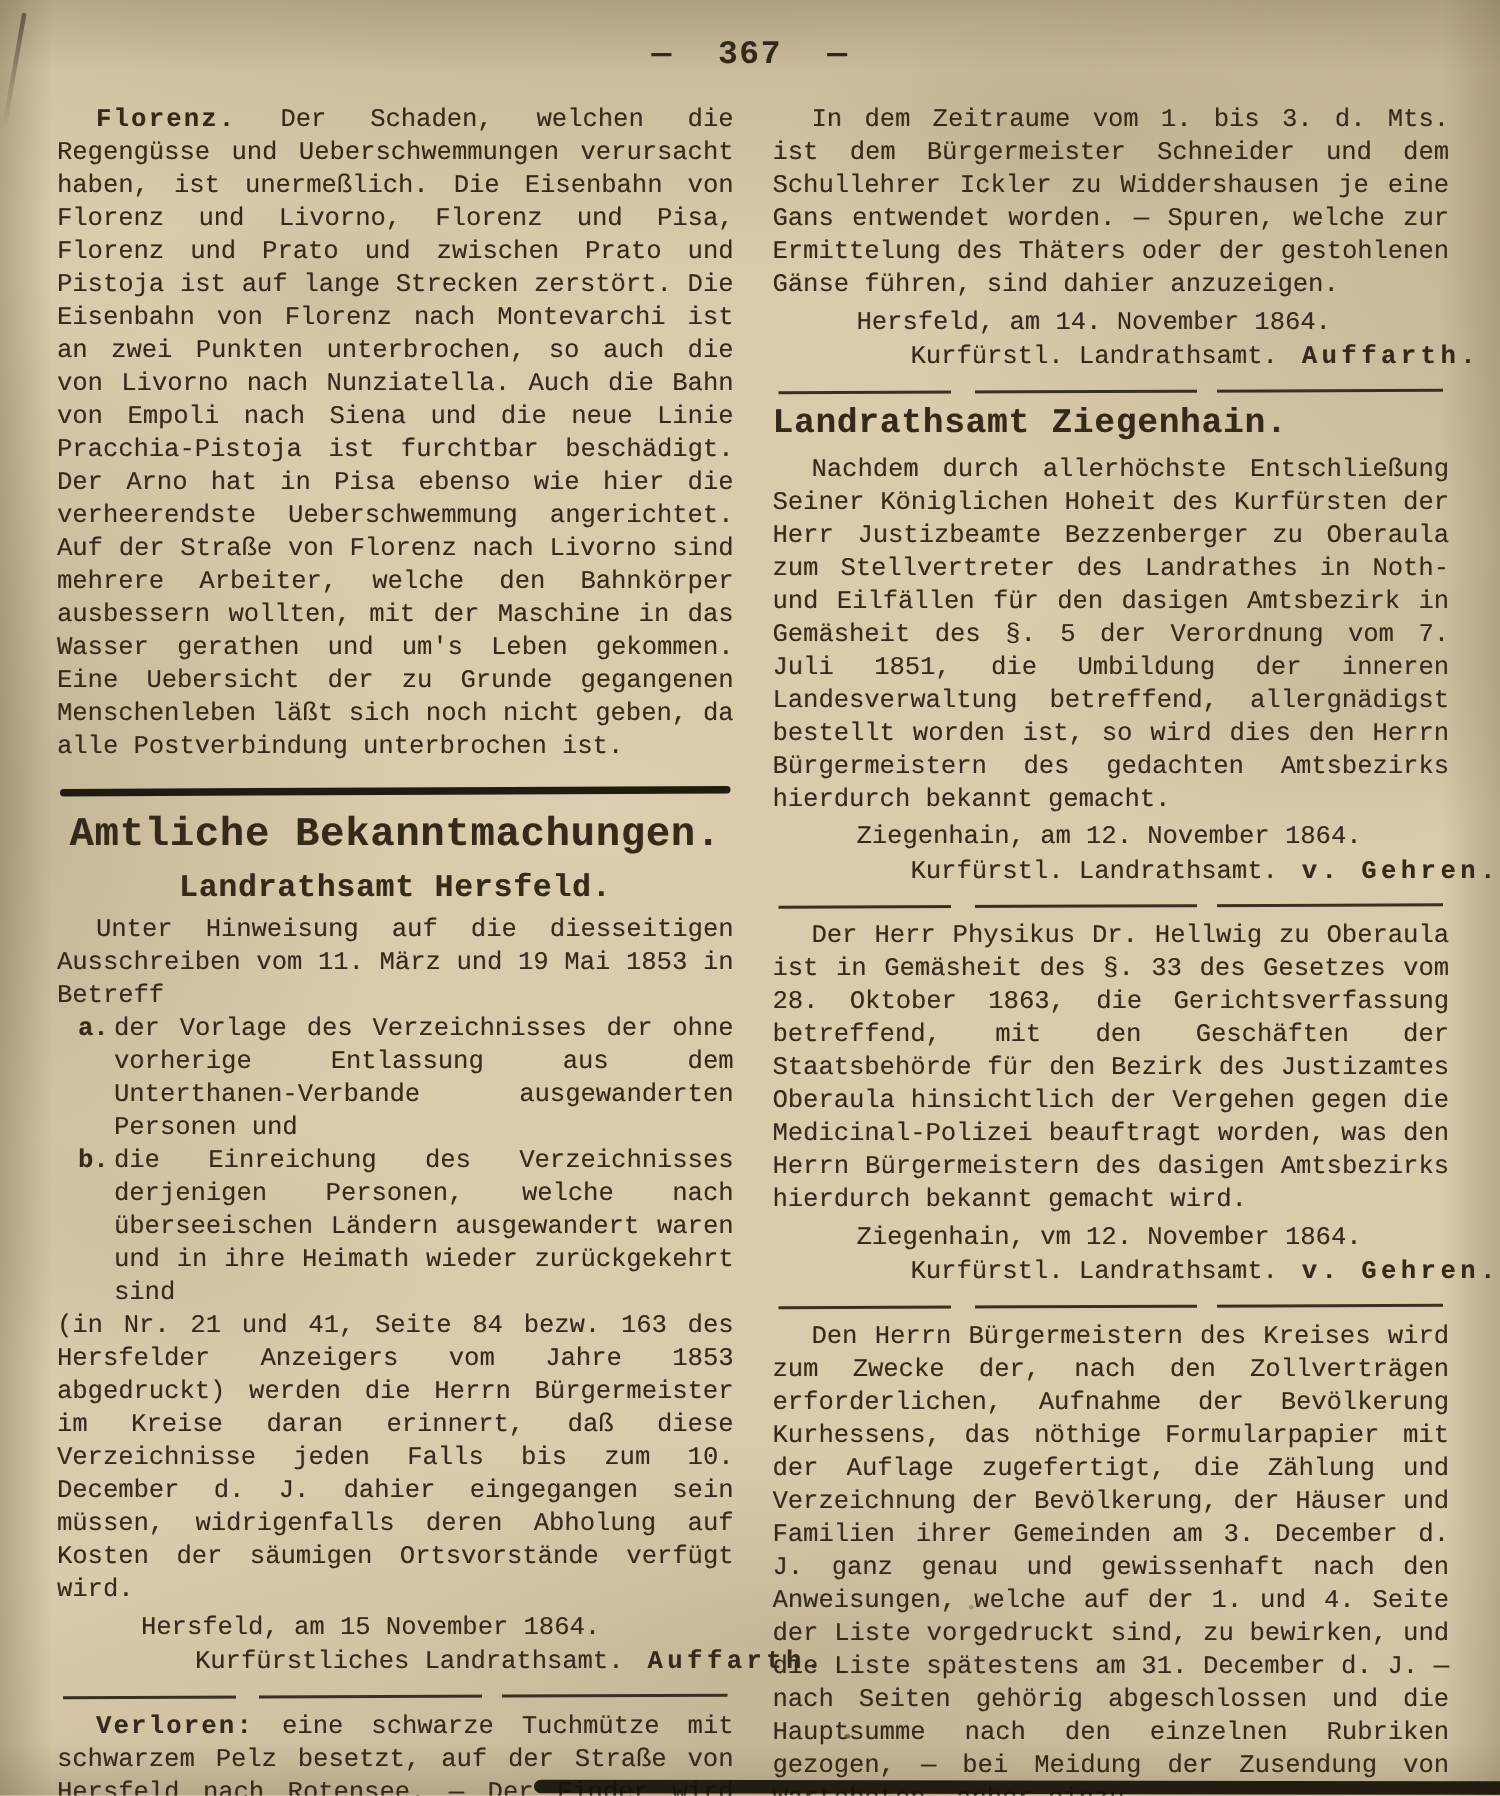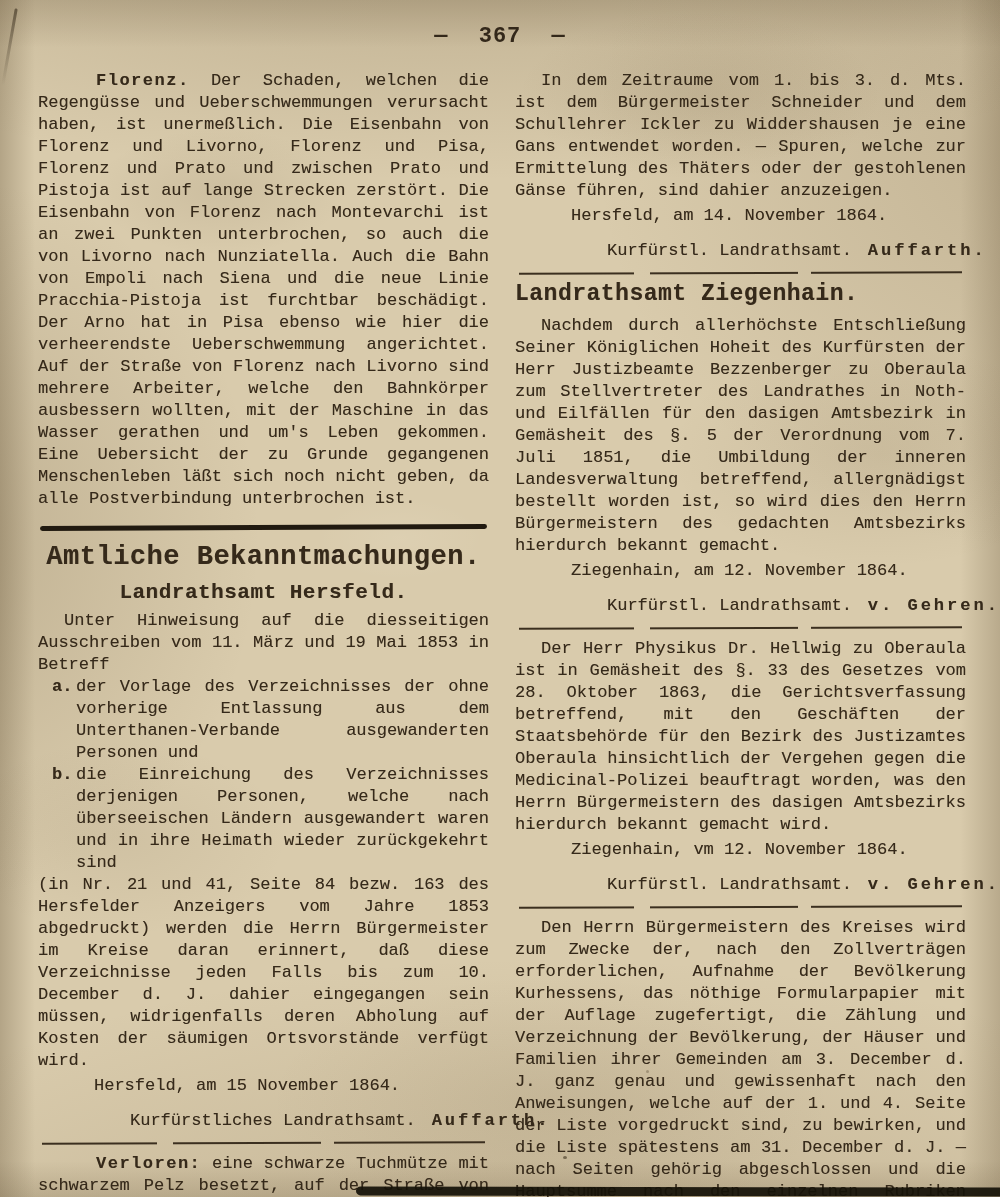--- a/index.html
+++ b/index.html
@@ -35,23 +35,23 @@
     word-spacing:16px;letter-spacing:1px;
     color:#33281a;
   }
   .columns{
     position:absolute;left:38px;top:70px;width:928px;
     display:flex;gap:26px;
   }
   .col{width:451px;font-size:17px;line-height:22px;}
   .col p{margin:0;text-align:justify;text-shadow:.25px .25px 0 rgba(58,44,24,.35);}
   p.indent{text-indent:26px;}
-  .lead{letter-spacing:1.5px;font-weight:bold;margin-left:32px;}
+  .lead{letter-spacing:1.5px;font-weight:bold;}
   .dateline{padding-left:56px;margin-top:3px;text-shadow:.25px .25px 0 rgba(58,44,24,.35);}
-  .signature{padding-left:92px;margin-top:13px;white-space:nowrap;text-shadow:.25px .25px 0 rgba(58,44,24,.35);}
+  .signature{padding-left:92px;margin-top:1px;white-space:nowrap;text-shadow:.25px .25px 0 rgba(58,44,24,.35);}
   .sig-name{font-weight:bold;letter-spacing:3px;margin-left:16px;}
   .heading-1{font-size:27px;font-weight:bold;text-align:center;margin:16px 0 14px;letter-spacing:.5px;text-shadow:.3px .3px 0 rgba(58,44,24,.4);}
   .heading-2{font-size:21px;font-weight:bold;text-align:center;margin:6px 0 6px;letter-spacing:.5px;text-shadow:.3px .3px 0 rgba(58,44,24,.4);}
   .heading-3{font-size:23px;font-weight:bold;text-align:left;margin:5px 0 10px;letter-spacing:.5px;text-shadow:.3px .3px 0 rgba(58,44,24,.4);}
   .rule-thick{height:5px;background:#211a10;margin:15px 2px 4px;border-radius:3px;transform:rotate(-.25deg);}
   .rule-thin{
     height:2px;margin:10px 4px 9px;transform:rotate(-.2deg);
     background:linear-gradient(90deg,
       #3b2f1f 0 26%, rgba(59,47,31,0) 26% 29.5%,
       #3b2f1f 29.5% 63%, rgba(59,47,31,0) 63% 66%,

